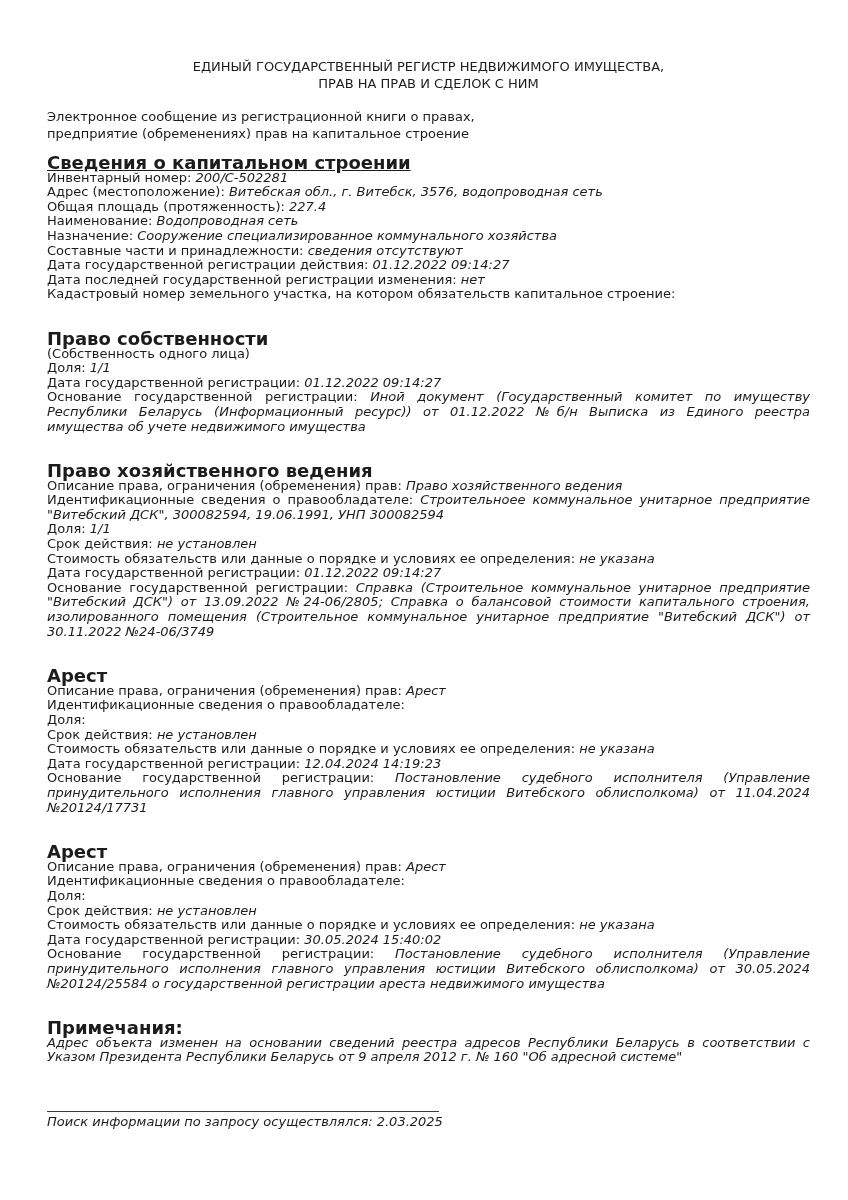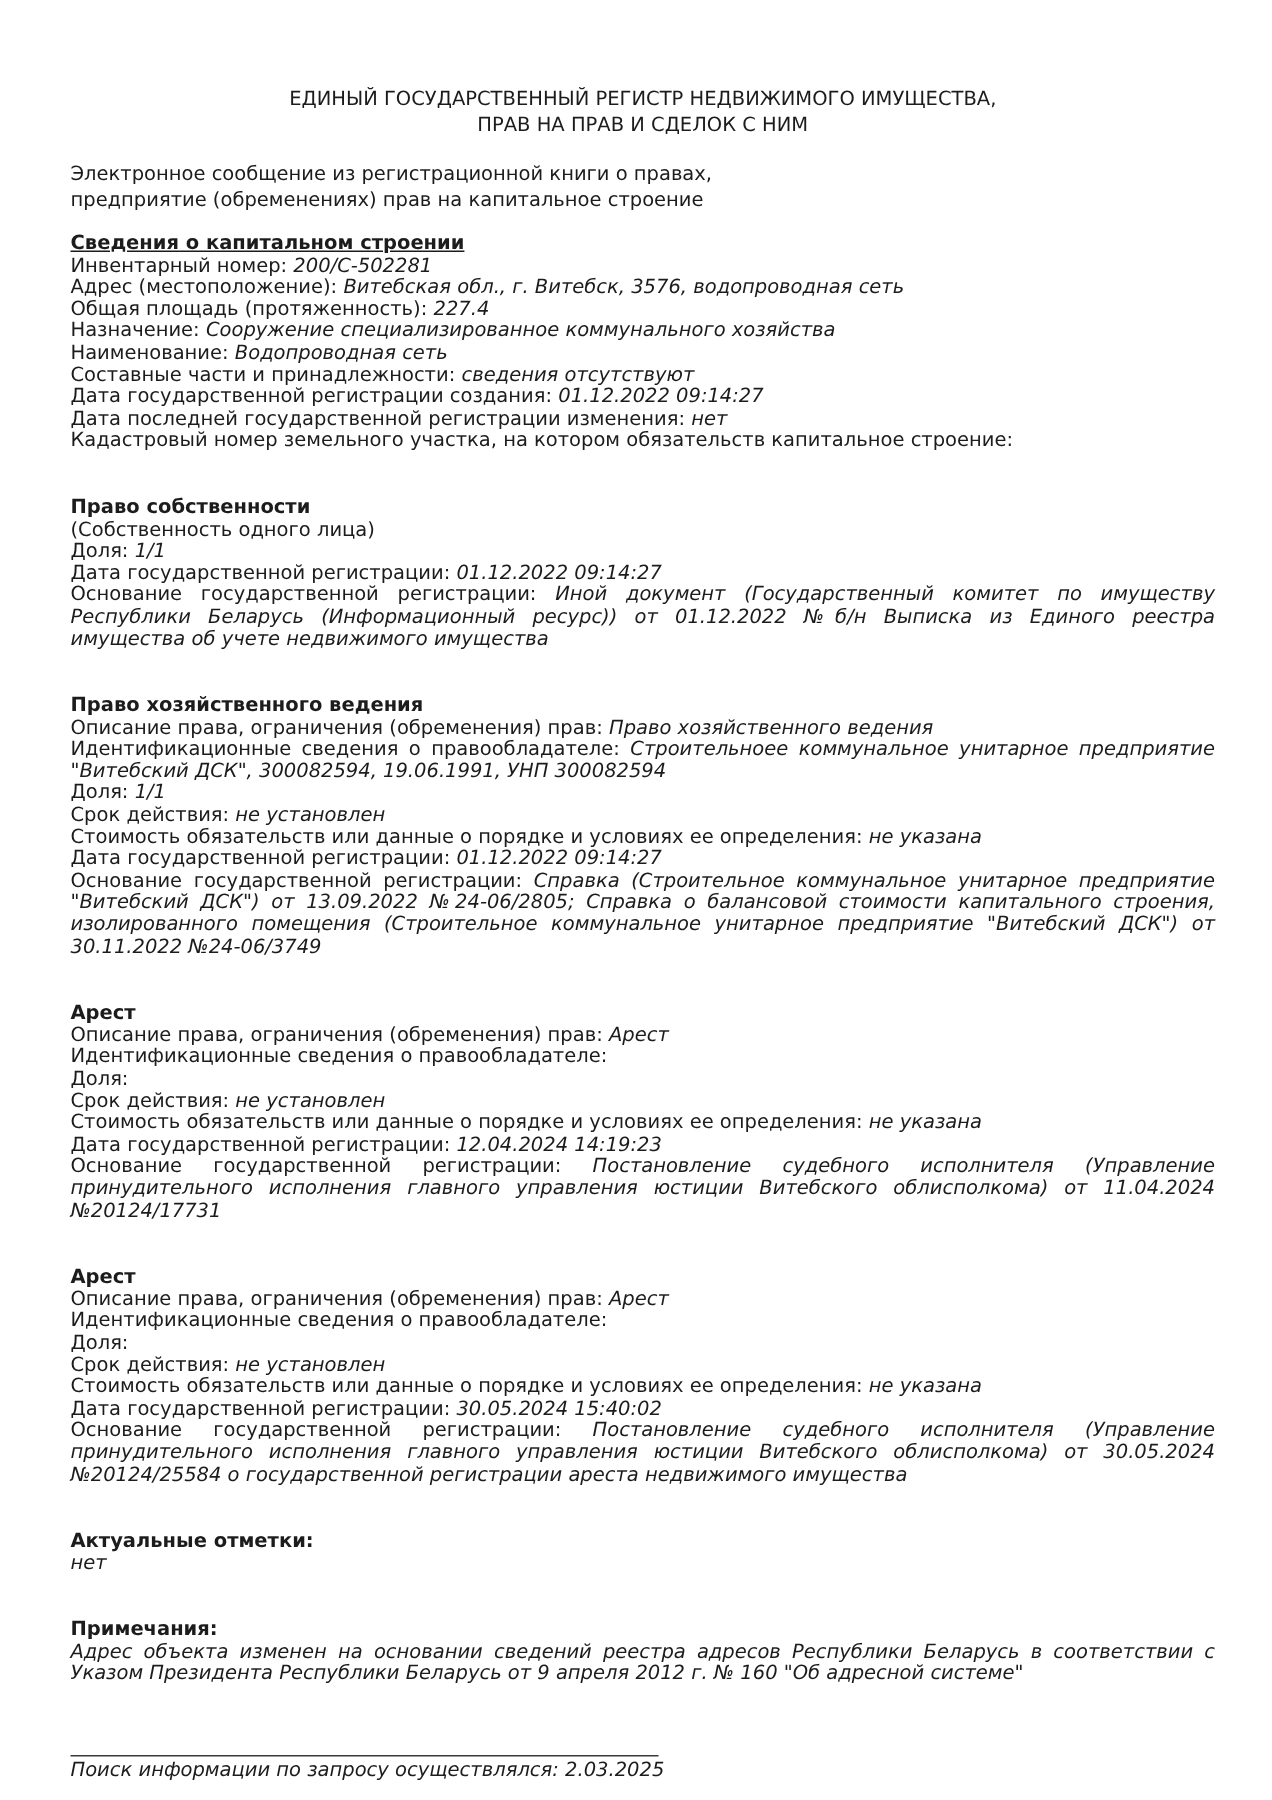--- a/index.html
+++ b/index.html
@@ -17,21 +17,21 @@
   .doc { padding: 58px 38px 0 47px; }
 
   .title-block { text-align: center; line-height: 17px; margin: 0 0 16px 0; }
   .subtitle-block { text-align: left; line-height: 17px; margin: 0; }
 
   .section { margin-top: 30px; }
   .section.first { margin-top: 14px; }
 
   .sec-h {
     margin: 0; padding: 0;
-    font-size: 13px; font-weight: bold;
+    font-size: 18px; font-weight: bold;
     line-height: 14.6px;
   }
   .sec-h.underlined { text-decoration: underline; }
 
   .row {
     margin: 0; padding: 0;
     line-height: 14.6px;
     text-align: justify;
   }
   .val { font-style: italic; }
@@ -58,24 +58,24 @@
   <div class="subtitle-block">
     <div>Электронное сообщение из регистрационной книги о правах,</div>
     <div>предприятие (обременениях) прав на капитальное строение</div>
   </div>
 
   <div class="section first">
     <h3 class="sec-h underlined">Сведения о капитальном строении</h3>
     <p class="row"><span class="lbl">Инвентарный номер:</span> <span class="val">200/С-502281</span></p>
     <p class="row"><span class="lbl">Адрес (местоположение):</span> <span class="val">Витебская обл., г. Витебск, 3576, водопроводная сеть</span></p>
     <p class="row"><span class="lbl">Общая площадь (протяженность):</span> <span class="val">227.4</span></p>
+    <p class="row"><span class="lbl">Наименование:</span> <span class="val">Водопроводная сеть</span></p>
     <p class="row"><span class="lbl">Назначение:</span> <span class="val">Сооружение специализированное коммунального хозяйства</span></p>
-    <p class="row"><span class="lbl">Наименование:</span> <span class="val">Водопроводная сеть</span></p>
     <p class="row"><span class="lbl">Составные части и принадлежности:</span> <span class="val">сведения отсутствуют</span></p>
-    <p class="row"><span class="lbl">Дата государственной регистрации создания:</span> <span class="val">01.12.2022 09:14:27</span></p>
+    <p class="row"><span class="lbl">Дата государственной регистрации действия:</span> <span class="val">01.12.2022 09:14:27</span></p>
     <p class="row"><span class="lbl">Дата последней государственной регистрации изменения:</span> <span class="val">нет</span></p>
     <p class="row"><span class="lbl">Кадастровый номер земельного участка, на котором обязательств капитальное строение:</span> <span class="val"></span></p>
   </div>
 
   <div class="section">
     <h3 class="sec-h">Право собственности</h3>
     <p class="row"><span class="plain">(Собственность одного лица)</span></p>
     <p class="row"><span class="lbl">Доля:</span> <span class="val">1/1</span></p>
     <p class="row"><span class="lbl">Дата государственной регистрации:</span> <span class="val">01.12.2022 09:14:27</span></p>
     <p class="row"><span class="lbl">Основание государственной регистрации:</span> <span class="val">Иной документ (Государственный комитет по имуществу Республики Беларусь (Информационный ресурс)) от 01.12.2022 №б/н Выписка из Единого реестра имущества об учете недвижимого имущества</span></p>
@@ -107,24 +107,20 @@
     <h3 class="sec-h">Арест</h3>
     <p class="row"><span class="lbl">Описание права, ограничения (обременения) прав:</span> <span class="val">Арест</span></p>
     <p class="row"><span class="lbl">Идентификационные сведения о правообладателе:</span> <span class="val"></span></p>
     <p class="row"><span class="lbl">Доля:</span> <span class="val"></span></p>
     <p class="row"><span class="lbl">Срок действия:</span> <span class="val">не установлен</span></p>
     <p class="row"><span class="lbl">Стоимость обязательств или данные о порядке и условиях ее определения:</span> <span class="val">не указана</span></p>
     <p class="row"><span class="lbl">Дата государственной регистрации:</span> <span class="val">30.05.2024 15:40:02</span></p>
     <p class="row"><span class="lbl">Основание государственной регистрации:</span> <span class="val">Постановление судебного исполнителя (Управление принудительного исполнения главного управления юстиции Витебского облисполкома) от 30.05.2024 №20124/25584 о государственной регистрации ареста недвижимого имущества</span></p>
   </div>
 
-  <div class="section">
-    <h3 class="sec-h">Актуальные отметки:</h3>
-    <p class="row"><span class="val">нет</span></p>
-  </div>
 
   <div class="section">
     <h3 class="sec-h">Примечания:</h3>
     <p class="row"><span class="val">Адрес объекта изменен на основании сведений реестра адресов Республики Беларусь в соответствии с Указом Президента Республики Беларусь от 9 апреля 2012 г. № 160 "Об адресной системе"</span></p>
   </div>
 
   <div class="footer">
     <div class="footer-line"></div>
     <p class="row footer-text"><span>Поиск информации по запросу осуществлялся:</span> <span>2.03.2025</span></p>
   </div>

